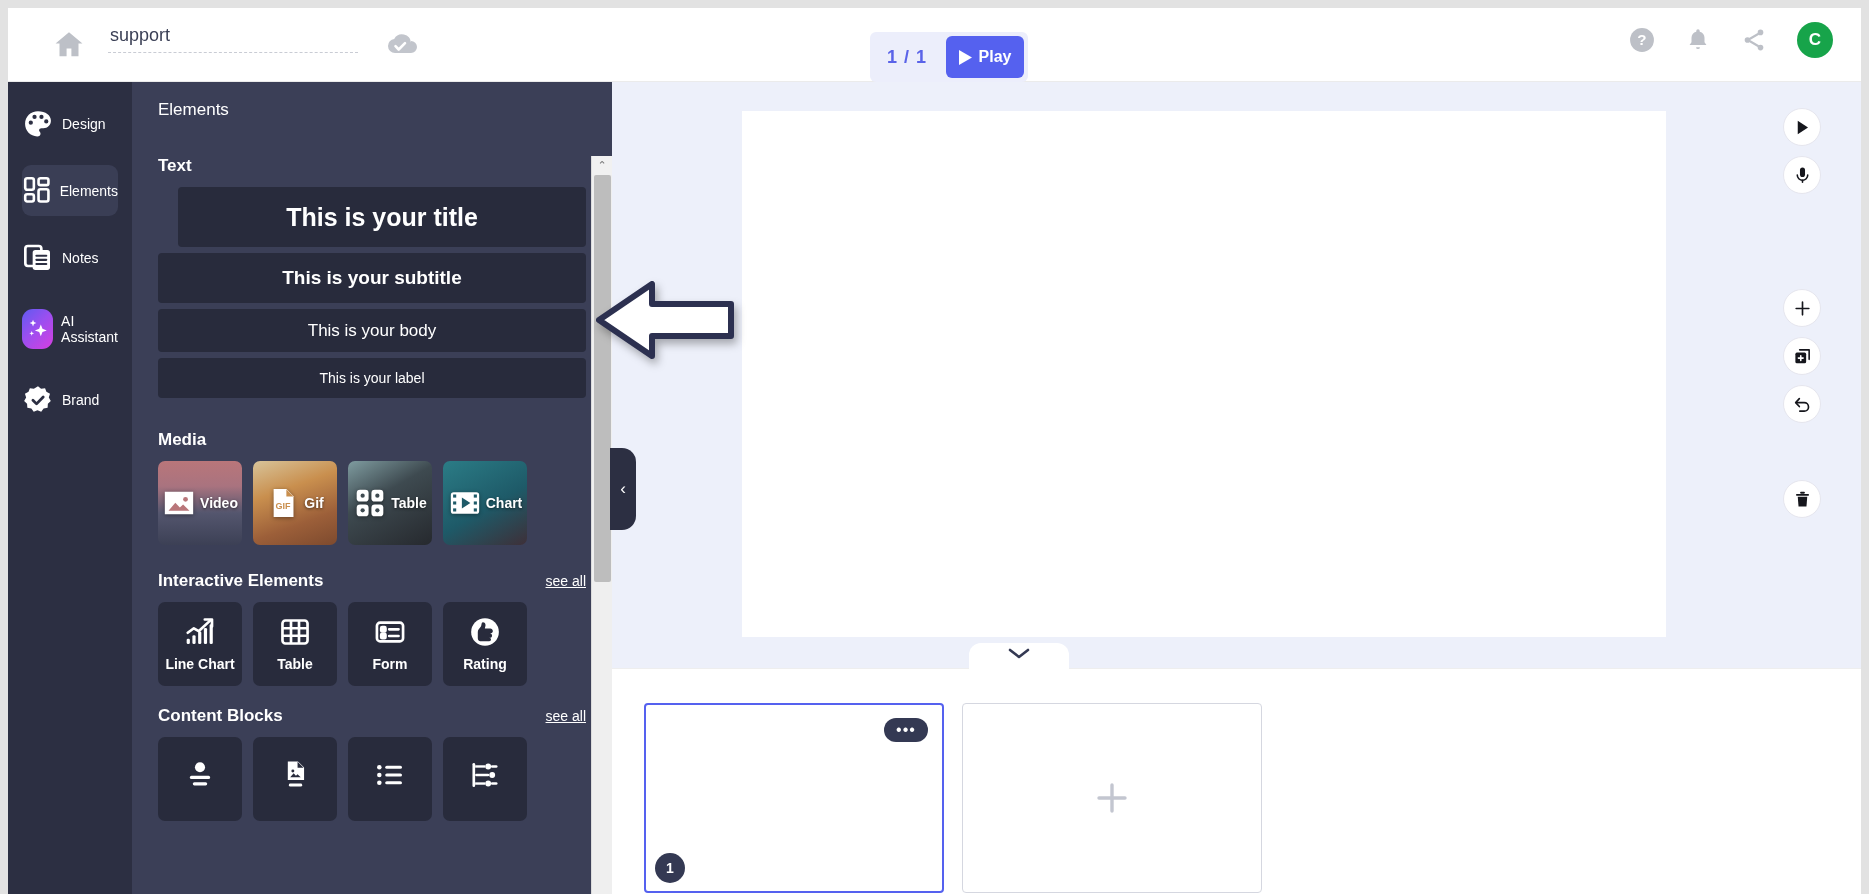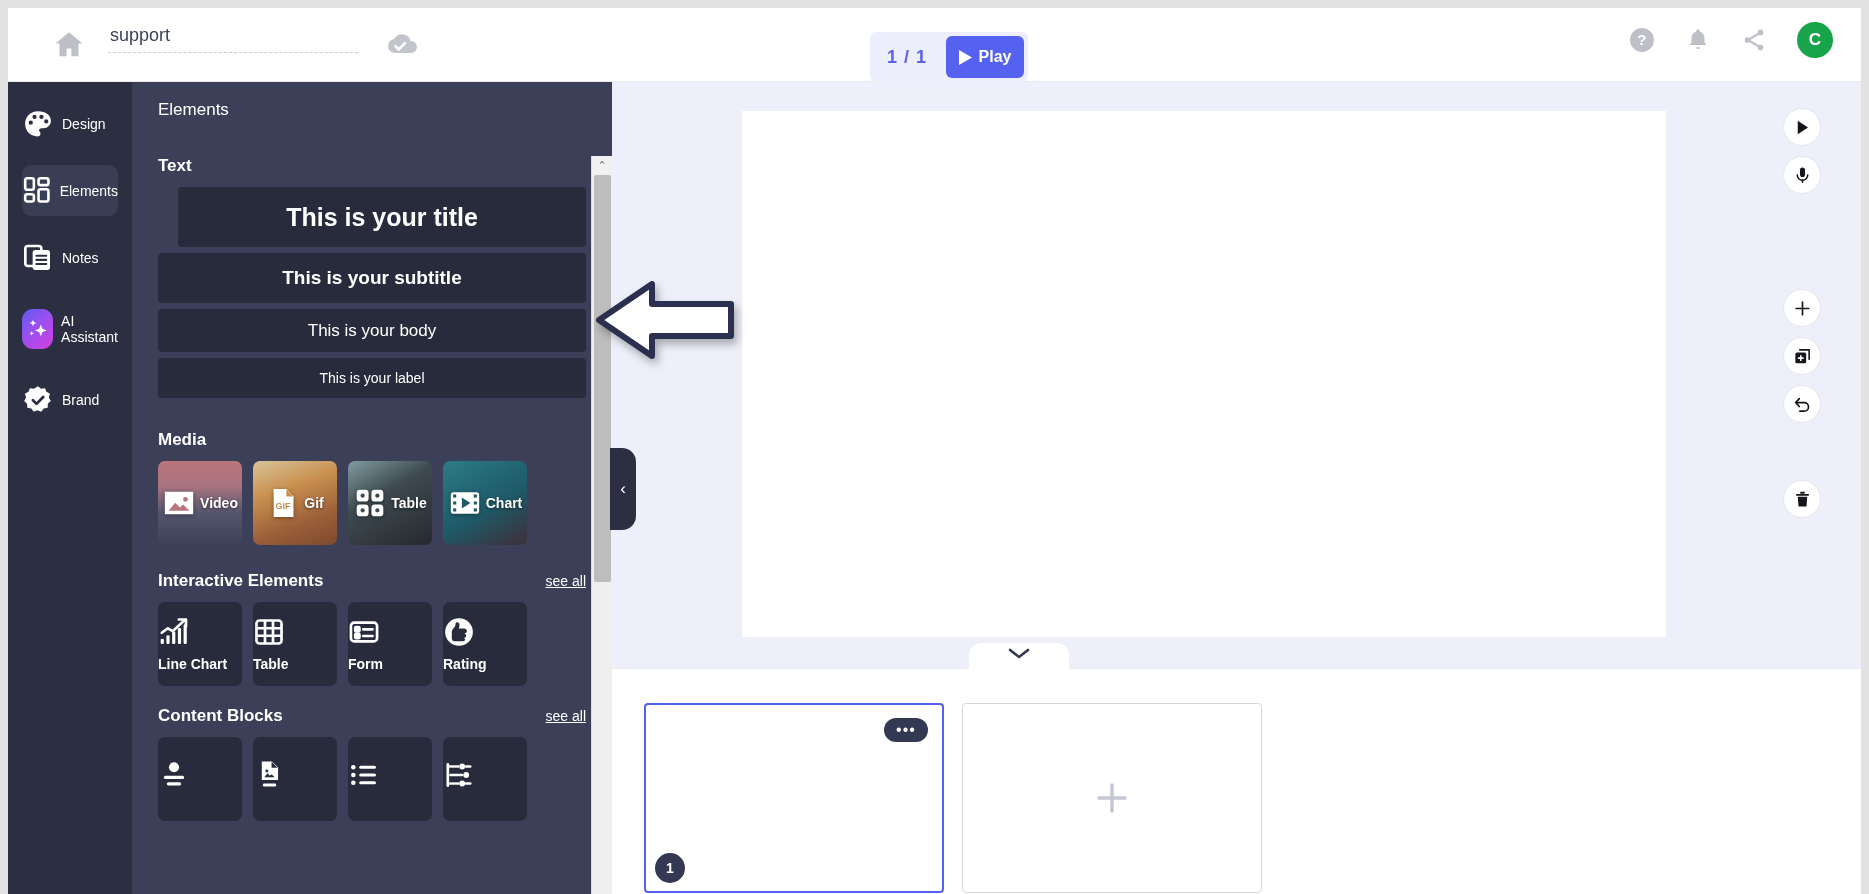--- a/index.html
+++ b/index.html
@@ -137,21 +137,21 @@
   .media-tile .mt-lbl { color: #fff; font-size: 14px; font-weight: bold; z-index: 2;
                         text-shadow: 0 1px 3px rgba(0,0,0,.6); }
   .bg-image { background: linear-gradient(180deg,#b9767a 0%,#a9737f 30%,#54566e 62%,#3c4055 100%); }
   .bg-gif   { background: linear-gradient(160deg,#d8c49a 0%,#c98f4e 35%,#9c5f39 70%,#7d4a2e 100%); }
   .bg-icon  { background: linear-gradient(150deg,#7f9ca0 0%,#3e4a50 40%,#26292e 100%); }
   .bg-video { background: linear-gradient(150deg,#2b7c86 0%,#1e5a68 55%,#3e2f38 100%); }
 
   .fn-tile {
     width: 84px; height: 84px; border-radius: 7px;
     background: #282b3c; cursor: pointer;
-    display: flex; flex-direction: column; align-items: flex-start;
+    display: flex; flex-direction: column; align-items: center;
     justify-content: center; gap: 8px;
   }
   .fn-tile .ft-ico { width: 32px; height: 32px; color: #ffffff; }
   .fn-tile .ft-lbl { color: #ffffff; font-size: 14px; font-weight: bold; }
 
   
   .pscroll {
     position: absolute; right: 0; top: 74px; width: 21px; height: 812px;
     background: #efefef; border-left: 1px solid #dcdcdc;
   }

